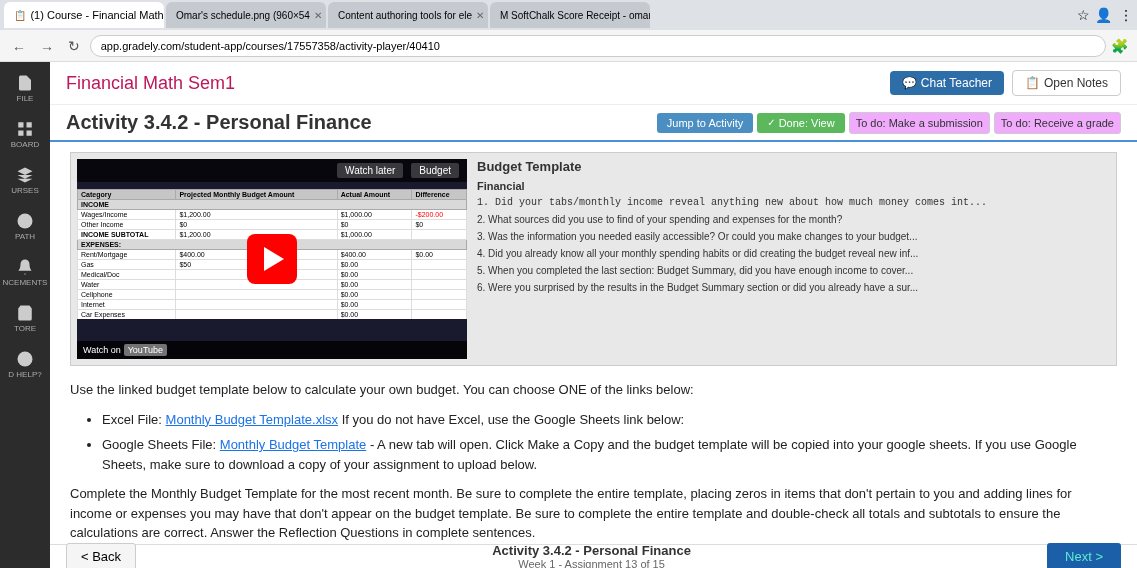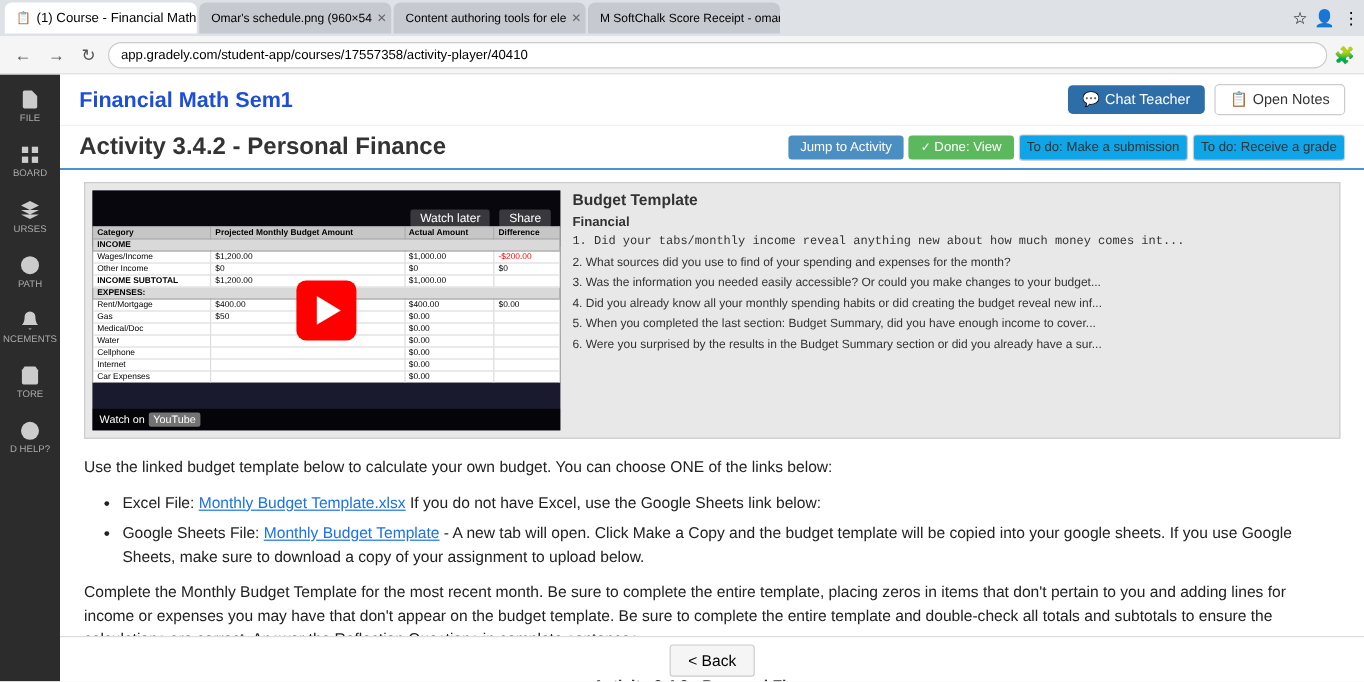--- a/index.html
+++ b/index.html
@@ -142,22 +142,22 @@
       background: #fff;
       padding: 8px 16px;
       display: flex;
       justify-content: space-between;
       align-items: center;
       border-bottom: 1px solid #eee;
     }
 
     .page-title {
       font-size: 18px;
-      font-weight: bold;
-      color: #1d4ed8;
+      font-weight: normal;
+      color: #be185d;
       text-align: center;
     }
 
     .header-actions {
       display: flex;
       gap: 8px;
       align-items: center;
     }
 
     .btn-chat-teacher {
@@ -224,21 +224,21 @@
       border-radius: 3px;
       padding: 4px 10px;
       font-size: 11px;
       cursor: pointer;
       display: flex;
       align-items: center;
       gap: 3px;
     }
 
     .btn-todo {
-      background: #0ea5e9;
+      background: #f0abfc;
       color: #333;
       border: 1px solid #ccc;
       border-radius: 3px;
       padding: 4px 6px;
       font-size: 11px;
       cursor: pointer;
     }
 
     .content-area {
       flex: 1;
@@ -267,21 +267,21 @@
 
     .video-overlay-bar {
       position: absolute;
       top: 0;
       left: 0;
       right: 0;
       background: rgba(0,0,0,0.7);
       display: flex;
       align-items: center;
       justify-content: flex-end;
-      padding: 16px 8px;
+      padding: 4px 8px;
       gap: 8px;
     }
 
     .watch-later-btn {
       background: rgba(255,255,255,0.2);
       color: #fff;
       border: none;
       padding: 2px 8px;
       font-size: 10px;
       cursor: pointer;
@@ -409,22 +409,21 @@
     }
 
     
     .page-footer {
       background: #fff;
       border-top: 1px solid #ddd;
       display: flex;
       align-items: center;
       justify-content: space-between;
       padding: 6px 16px;
-      height: 38px;
-      flex-direction: column;
+      height: 24px;
     }
 
     .btn-back {
       background: #f5f5f5;
       border: 1px solid #ccc;
       border-radius: 3px;
       padding: 5px 14px;
       font-size: 13px;
       cursor: pointer;
     }
@@ -581,21 +580,21 @@
         </div>
       </div>
 
       <div class="content-area">
 
         <div class="video-section">
           <div class="video-thumbnail">
 
             <div class="video-overlay-bar">
               <button class="watch-later-btn">Watch later</button>
-              <button class="share-btn">Share</button>
+              <button class="share-btn">Budget</button>
             </div>
 
             <div class="video-spreadsheet">
               <table style="width:100%;border-collapse:collapse;font-size:7px;">
                 <tbody>
                     <tr>
                   <td style="background:#c6c6c6;border:1px solid #aaa;padding:1px 3px;font-weight:bold;">Category</td>
                   <td style="background:#c6c6c6;border:1px solid #aaa;padding:1px 3px;font-weight:bold;">Projected Monthly Budget Amount</td>
                   <td style="background:#c6c6c6;border:1px solid #aaa;padding:1px 3px;font-weight:bold;">Actual Amount</td>
                   <td style="background:#c6c6c6;border:1px solid #aaa;padding:1px 3px;font-weight:bold;">Difference</td>

